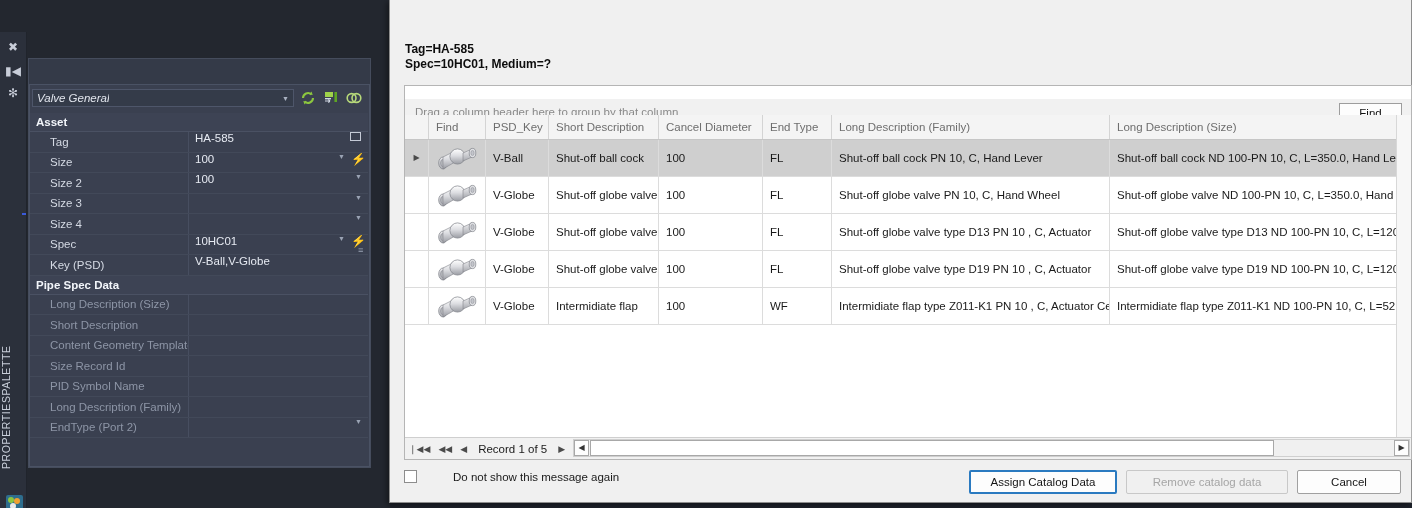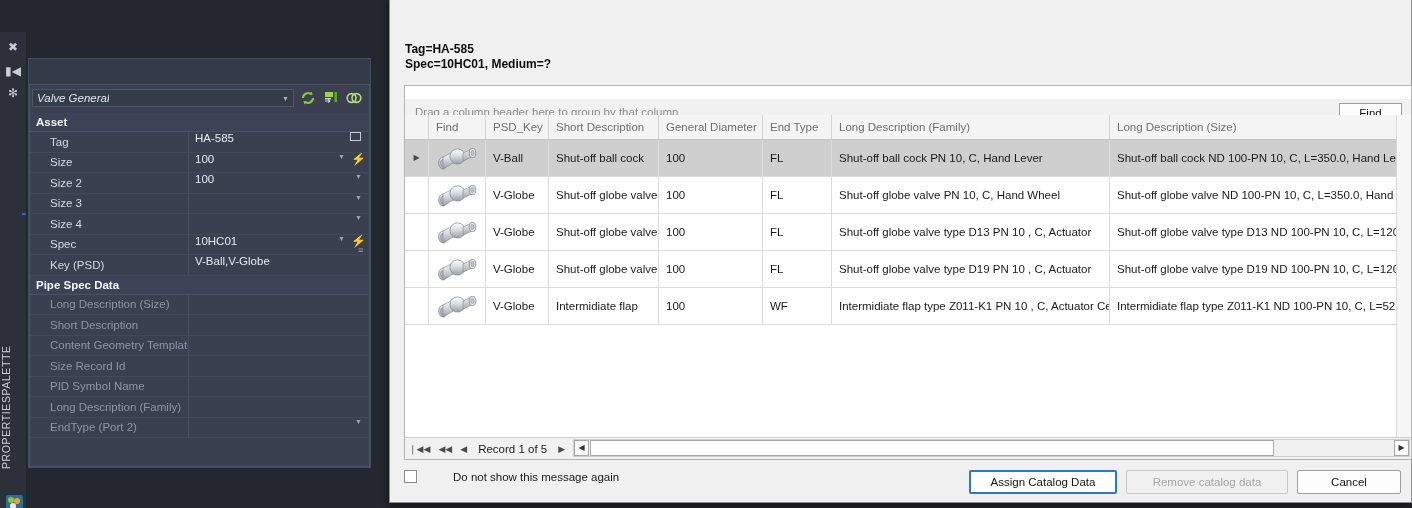--- a/index.html
+++ b/index.html
@@ -321,21 +321,21 @@
       <div class="groupbar">
         <div class="ghint">Drag a column header here to group by that column</div>
         <div class="findbtn">Find</div>
       </div>
 
       <div class="hdr" id="grid-header">
           <div class="hcell" style="width: 24px;"></div>
           <div class="hcell" style="width: 57px;">Find</div>
           <div class="hcell" style="width: 63px;">PSD_Key</div>
           <div class="hcell" style="width: 110px;">Short Description</div>
-          <div class="hcell" style="width: 104px;">General Diameter</div>
+          <div class="hcell" style="width: 104px;">Cancel Diameter</div>
           <div class="hcell" style="width: 69px;">End Type</div>
           <div class="hcell" style="width: 278px;">Long Description (Family)</div>
           <div class="hcell" style="width: 300px;">Long Description (Size)</div>
         </div>
       <div class="rows" id="grid-rows">
           <div class="row sel">
             <div class="cell indic" style="width: 24px;">▶</div>
             <div class="cell img" style="width: 57px;">
               <svg class="valve" viewBox="0 0 44 26">
                 <defs>

